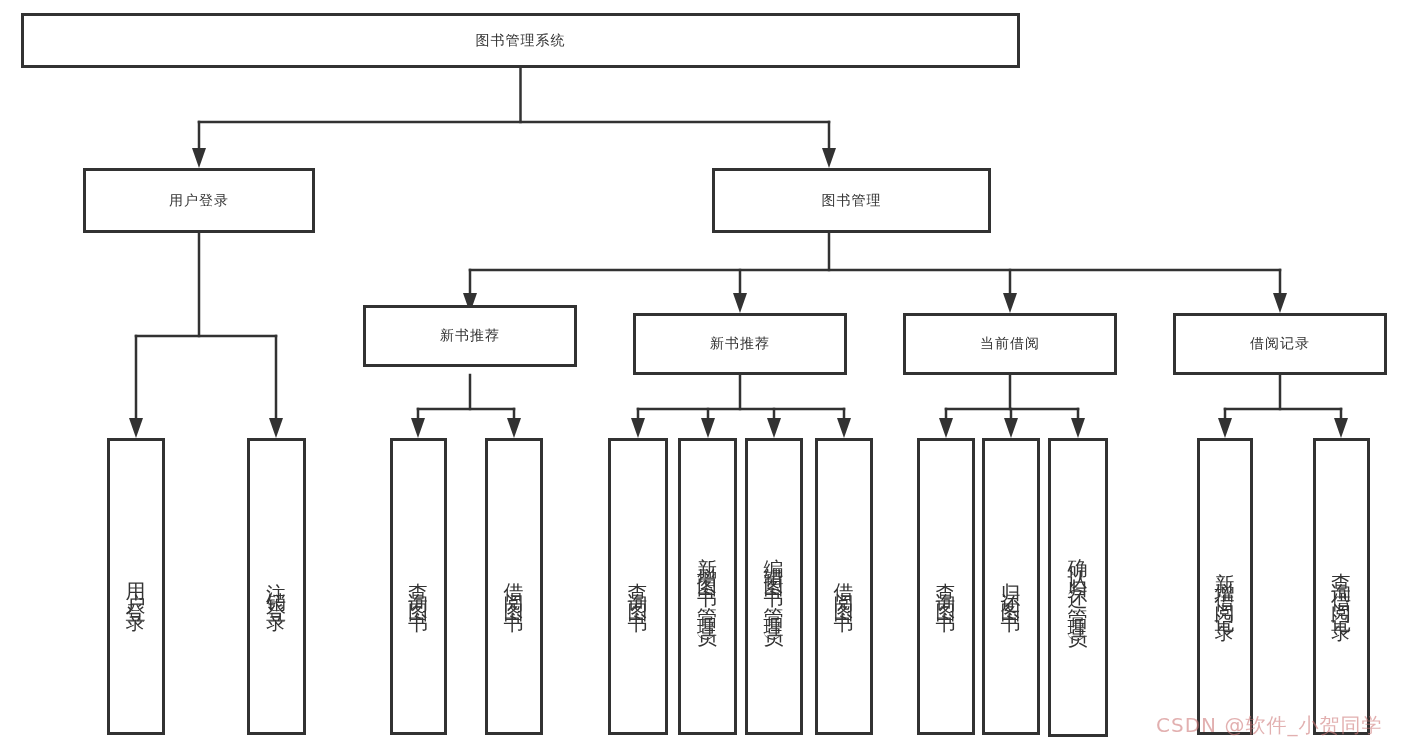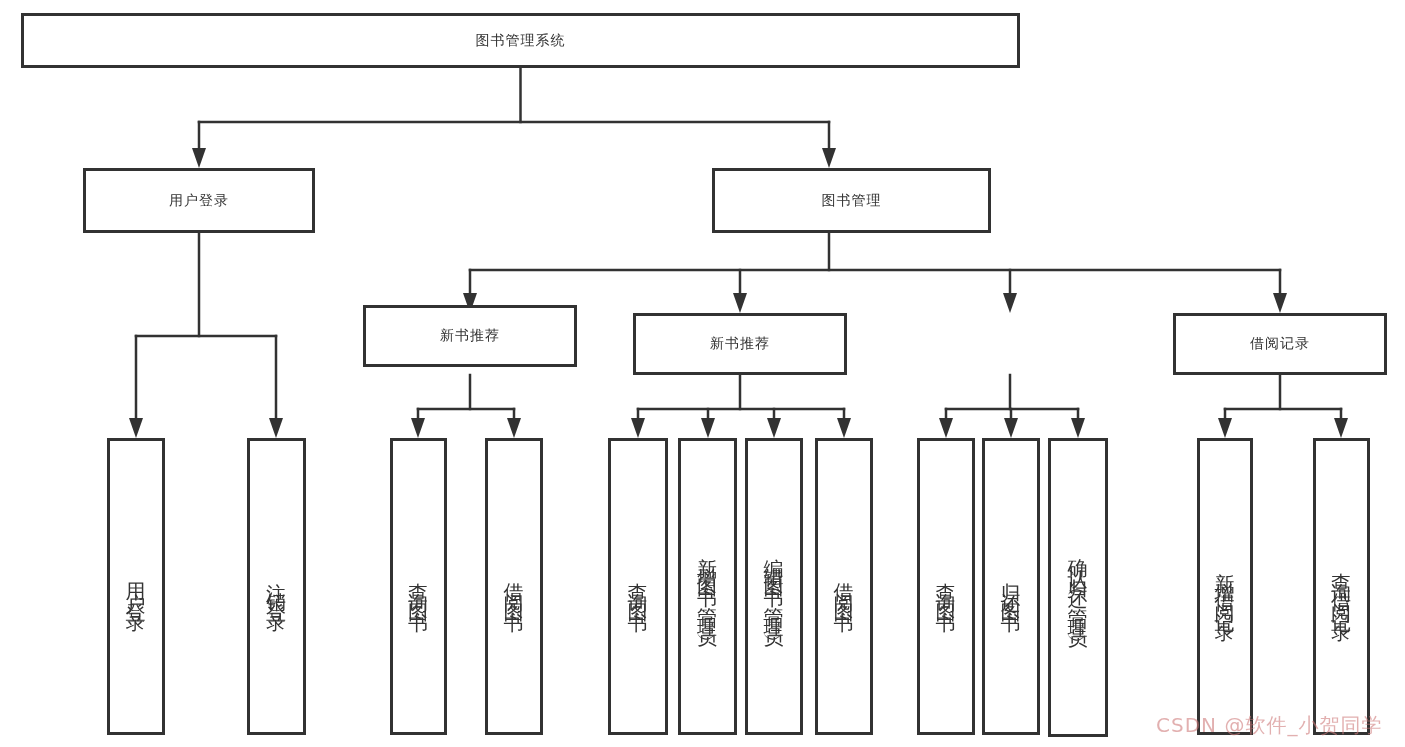--- a/index.html
+++ b/index.html
@@ -133,20 +133,23 @@
   <div class="hbox" style="left:712px;top:168px;width:279px;height:65px;">
     <span>图书管理</span>
   </div>
 
   <div class="hbox" style="left:363px;top:305px;width:214px;height:62px;">
     <span>新书推荐</span>
   </div>
   <div class="hbox" style="left:633px;top:313px;width:214px;height:62px;">
     <span>新书推荐</span>
   </div>
+  <div class="hbox" style="left:903px;top:313px;width:214px;height:62px;">
+    <span>当前借阅</span>
+  </div>
   <div class="hbox" style="left:1173px;top:313px;width:214px;height:62px;">
     <span>借阅记录</span>
   </div>
 
   <div class="vbox" style="left:107px;top:438px;width:58px;height:297px;">
     <span class="vtext">用户登录</span>
   </div>
   <div class="vbox" style="left:247px;top:438px;width:59px;height:297px;">
     <span class="vtext">注销登录</span>
   </div>

